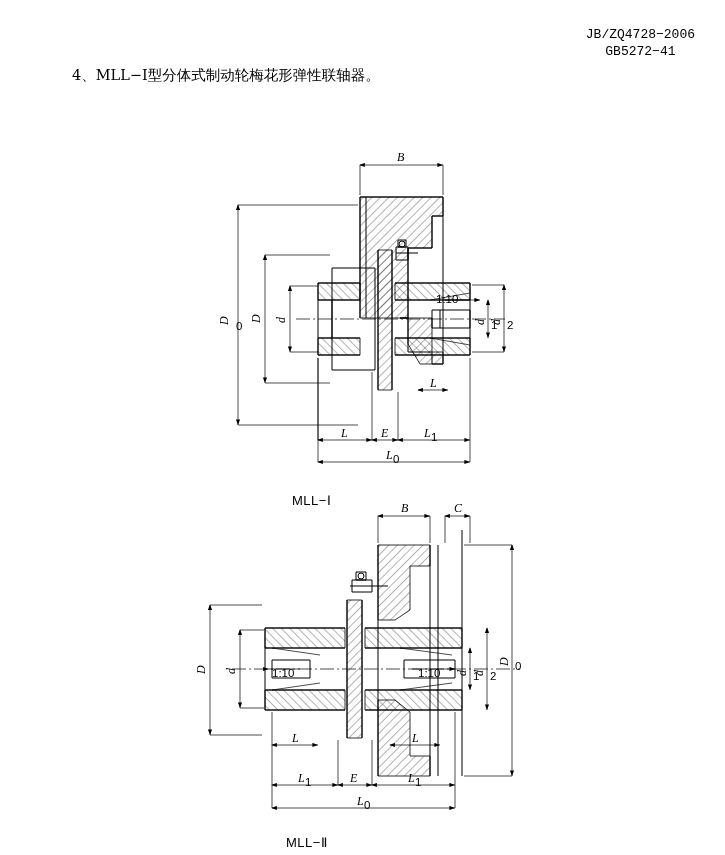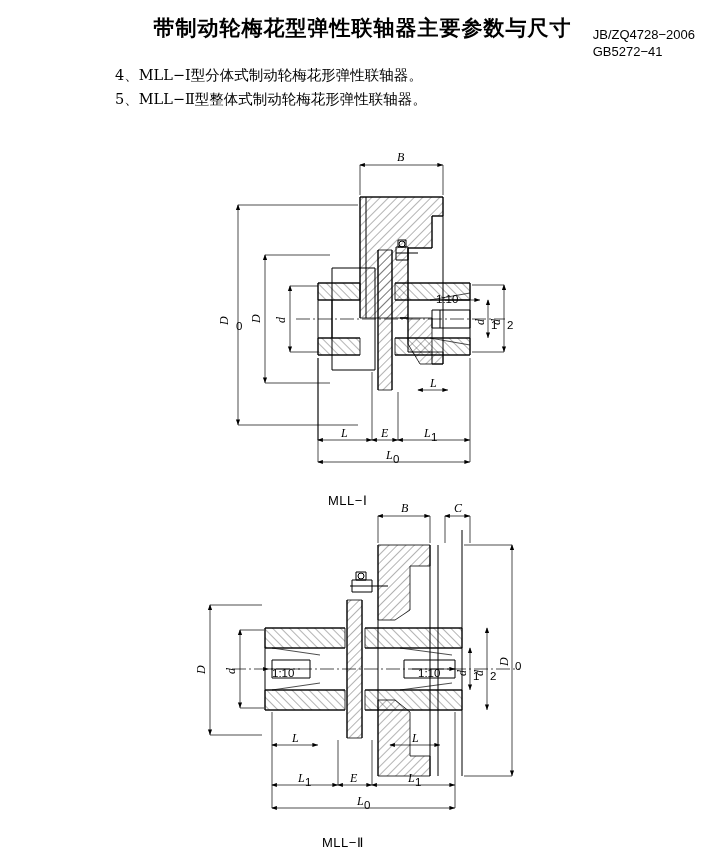--- a/index.html
+++ b/index.html
@@ -29,66 +29,63 @@
     text-align: center;
     font-size: 21px;
     font-weight: bold;
     letter-spacing: 1px;
     font-family: "DejaVu Serif", serif;
   }
   .std-block {
     position: absolute;
     right: 30px;
     top: 26px;
+    text-align: center;
     font-size: 13px;
     line-height: 17px;
-    font-family: Liberation Sans, sans-serif;
+    font-family: Liberation Mono, monospace;
   }
   .note {
     position: absolute;
     font-size: 14.5px;
     font-family: "DejaVu Serif", serif;
     white-space: nowrap;
-    margin-left: 43px;
   }
   .note-1 { left: 72px; top: 66px; }
   .note-2 { left: 72px; top: 90px; }
 
   .fig-label {
     position: absolute;
     font-size: 13px;
     font-family: "Liberation Sans", sans-serif;
     letter-spacing: 0.5px;
-    margin-left: 36px;
   }
   .fig-label-1 { left: 292px; top: 493px; }
   .fig-label-2 { left: 286px; top: 835px; }
 
   svg { position: absolute; left: 0; top: 0; }
   .ln { stroke: #000; stroke-width: 1; fill: none; }
   .ln-thin { stroke: #000; stroke-width: 0.7; fill: none; }
   .ctr { stroke: #000; stroke-width: 0.7; fill: none; stroke-dasharray: 14 3 2 3; }
   .hatchline { stroke: #000; stroke-width: 0.6; }
   .dimtxt { font-family: "Liberation Sans", sans-serif; font-size: 11.5px; fill: #000; }
   .dimtxt-i { font-family: "Liberation Serif", serif; font-size: 12px; fill: #000; font-style: italic; }
 </style>
 </head>
 <body>
 
 <div class="page">
 
-  <div class="title">带制动轮梅花型弹性联轴器主要参数与尺寸</div>
 
   <div class="std-block">
     <div>JB/ZQ4728−2006</div>
     <div>GB5272−41</div>
   </div>
 
   <div class="note note-1">4、MLL−Ⅰ型分体式制动轮梅花形弹性联轴器。</div>
-  <div class="note note-2">5、MLL−Ⅱ型整体式制动轮梅花形弹性联轴器。</div>
 
   <div class="fig-label fig-label-1">MLL−Ⅰ</div>
   <div class="fig-label fig-label-2">MLL−Ⅱ</div>
 
   <svg width="725" height="855">
     <defs>
       <marker id="ar" markerWidth="9" markerHeight="9" refX="8" refY="3" orient="auto">
         <path d="M0,0 L8,3 L0,6 z" fill="#000"></path>
       </marker>
       <marker id="arS" markerWidth="9" markerHeight="9" refX="1" refY="3" orient="auto">

